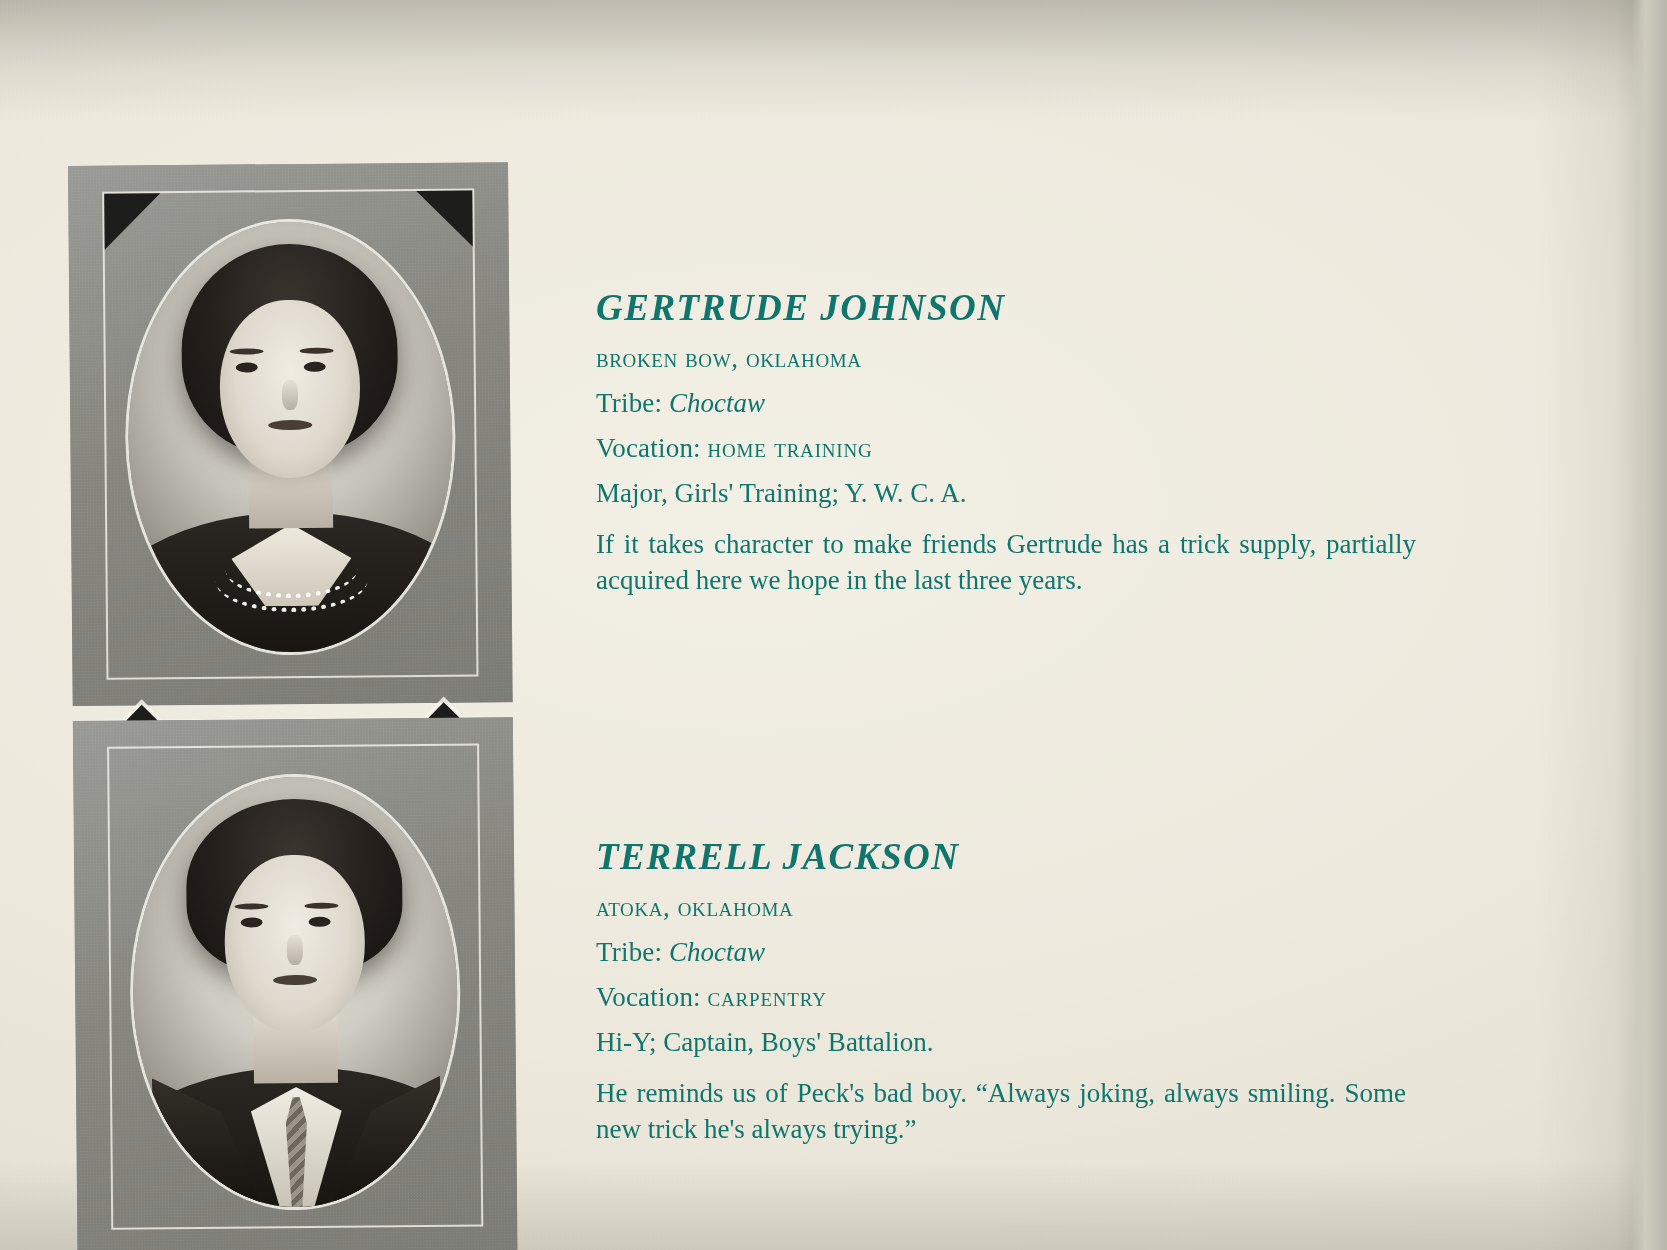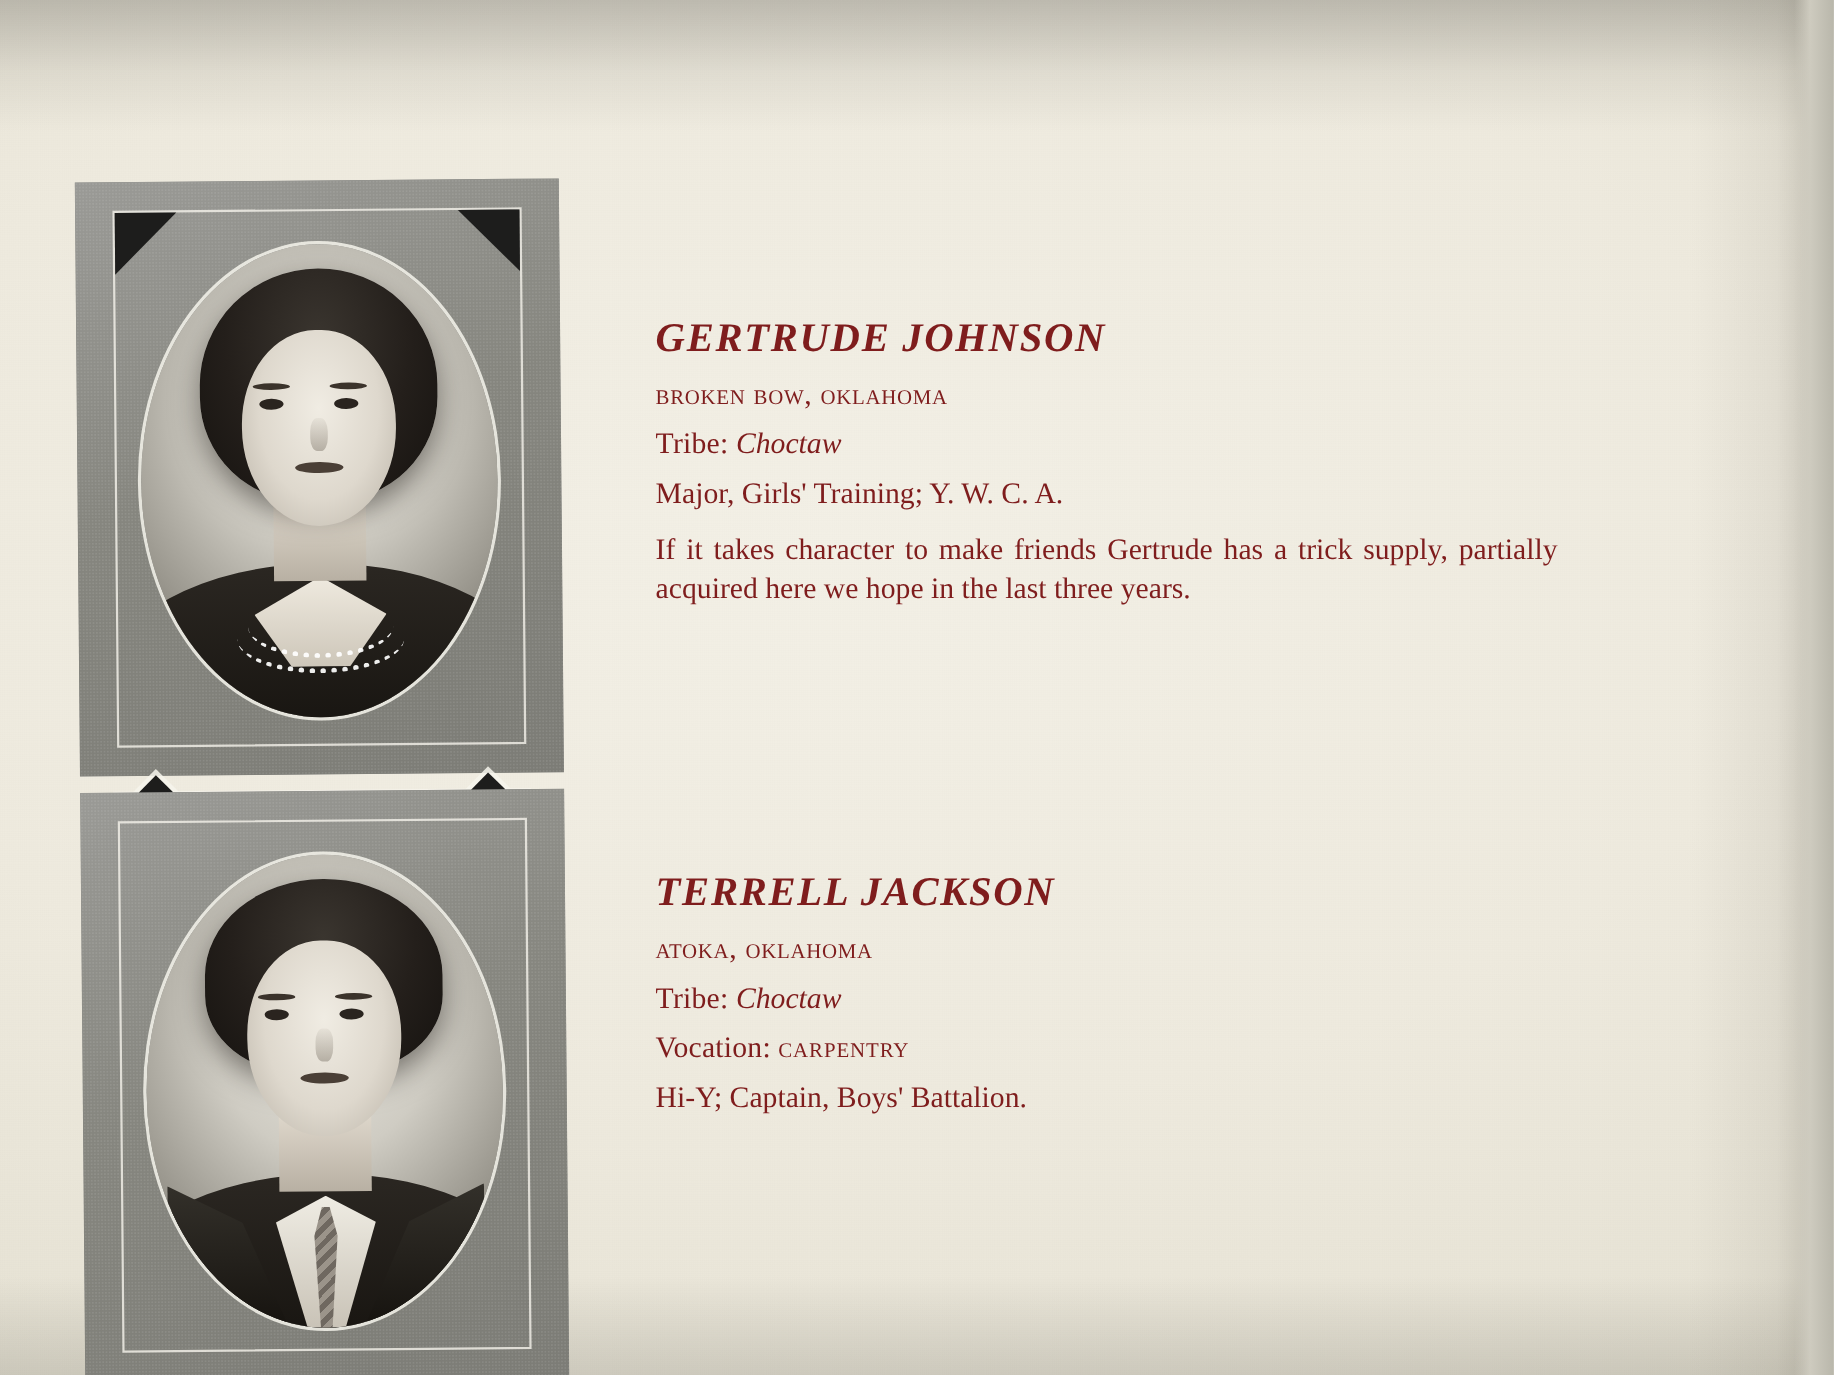--- a/index.html
+++ b/index.html
@@ -240,21 +240,21 @@
   }
   .ornament .dia.left { left: 28px; }
   .ornament .dia.right { right: 28px; }
 
   
   .entries {
     position: absolute;
     left: 596px;
     top: 286px;
     width: 870px;
-    color: #7f1d1d;
+    color: #0f766e;
   }
   .entry + .entry { margin-top: 236px; }
   .entry-name {
     font-style: italic;
     font-weight: bold;
     font-size: 37px;
     letter-spacing: 1.5px;
     margin: 0 0 14px 0;
     white-space: nowrap;
   }
@@ -359,32 +359,37 @@
 
   <div class="entries">
 
     <div class="entry">
       <h1 class="entry-name">GERTRUDE JOHNSON</h1>
       <div class="entry-hometown">Broken Bow, Oklahoma</div>
       <div class="line-row">
         <span class="lbl">Tribe:</span>
         <span class="val-italic">Choctaw</span>
       </div>
+      <div class="line-row">
+        <span class="lbl">Vocation:</span>
+        <span class="val-caps">Home Training</span>
+      </div>
       <div class="entry-activities">Major, Girls' Training; Y. W. C. A.</div>
       <p class="entry-quote">If it takes character to make friends Gertrude has a trick supply, partially acquired here we hope in the last three years.</p>
     </div>
 
     <div class="entry">
       <h1 class="entry-name">TERRELL JACKSON</h1>
       <div class="entry-hometown">Atoka, Oklahoma</div>
       <div class="line-row">
         <span class="lbl">Tribe:</span>
         <span class="val-italic">Choctaw</span>
       </div>
       <div class="line-row">
         <span class="lbl">Vocation:</span>
         <span class="val-caps">Carpentry</span>
       </div>
       <div class="entry-activities">Hi-Y; Captain, Boys' Battalion.</div>
+      <p class="entry-quote narrow">He reminds us of Peck's bad boy. “Always joking, always smiling.  Some new trick he's always trying.”</p>
     </div>
 
   </div>
 </div>
 
 </body></html>

